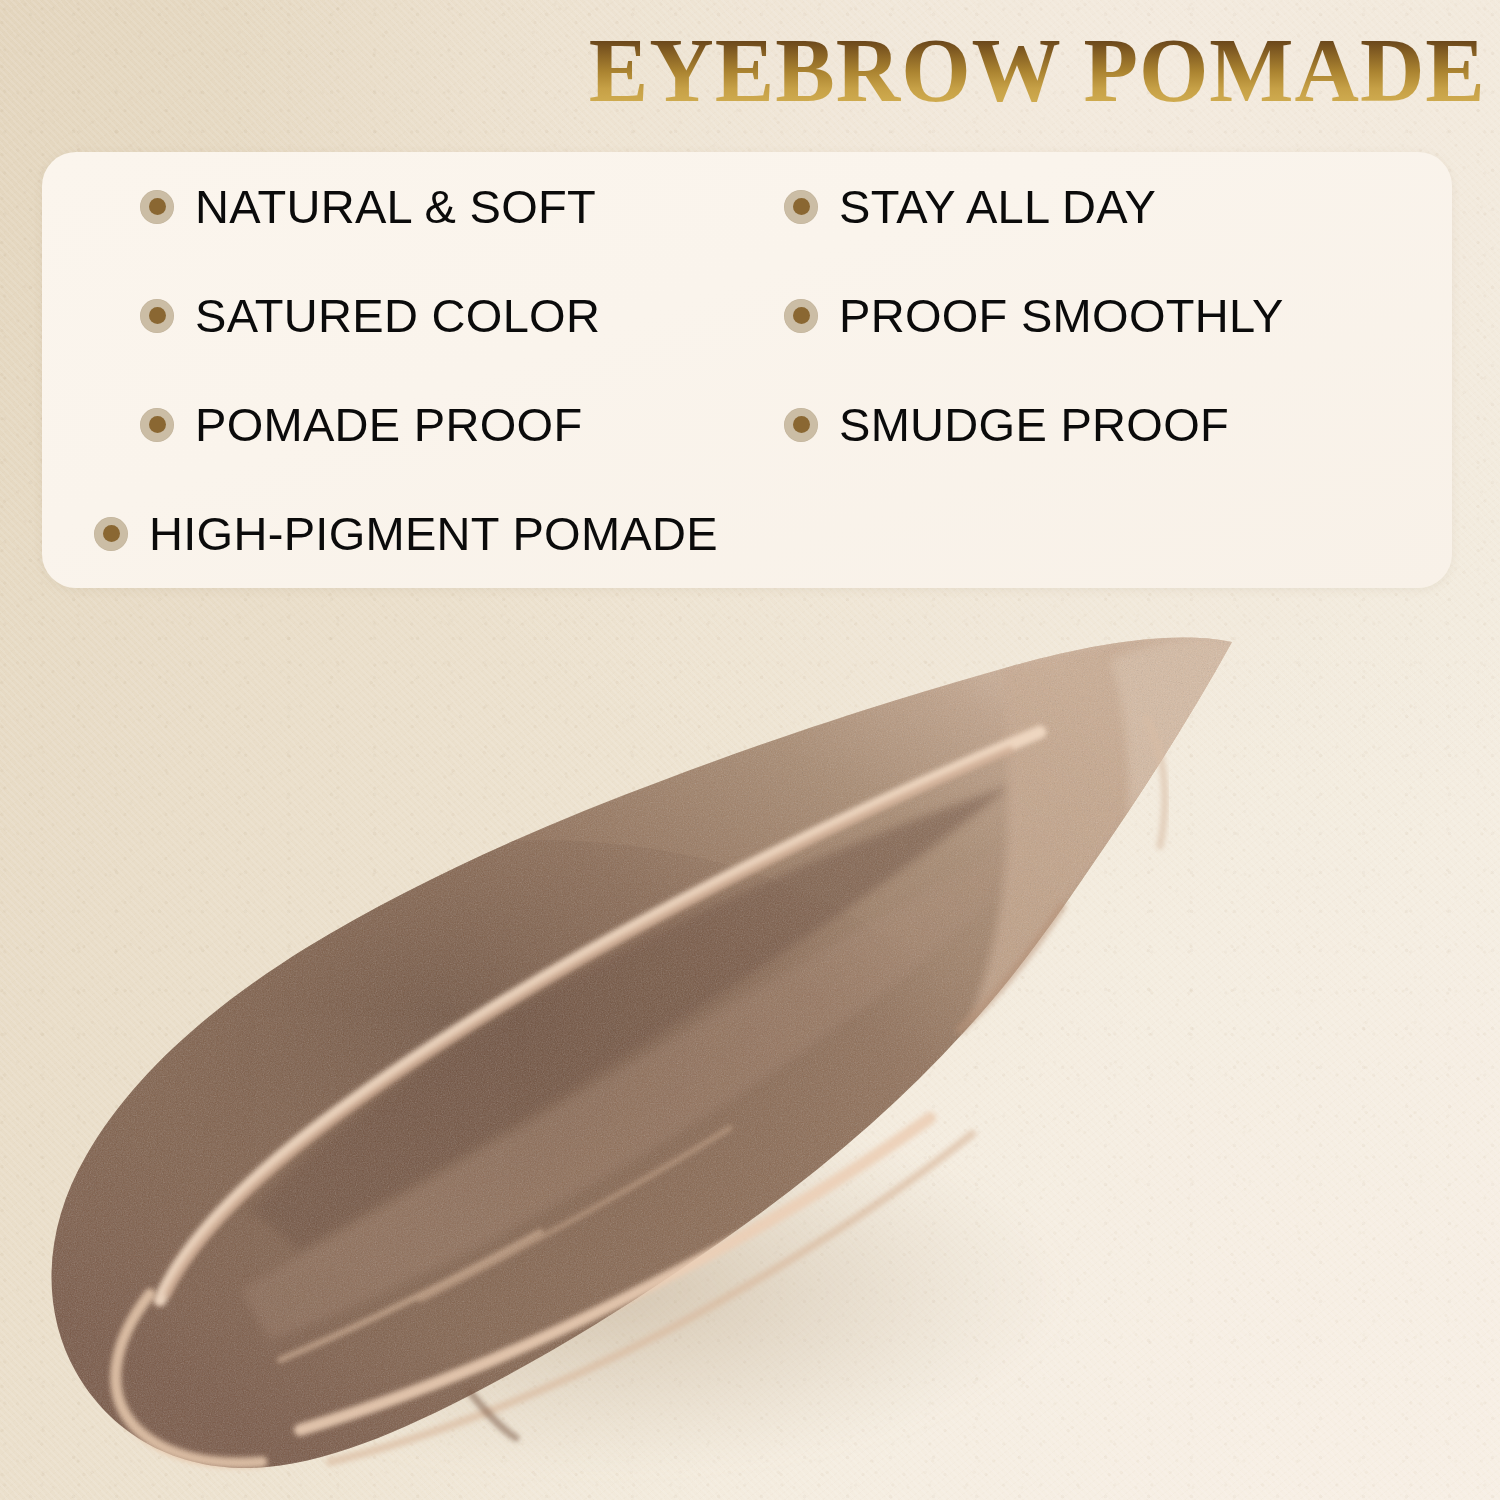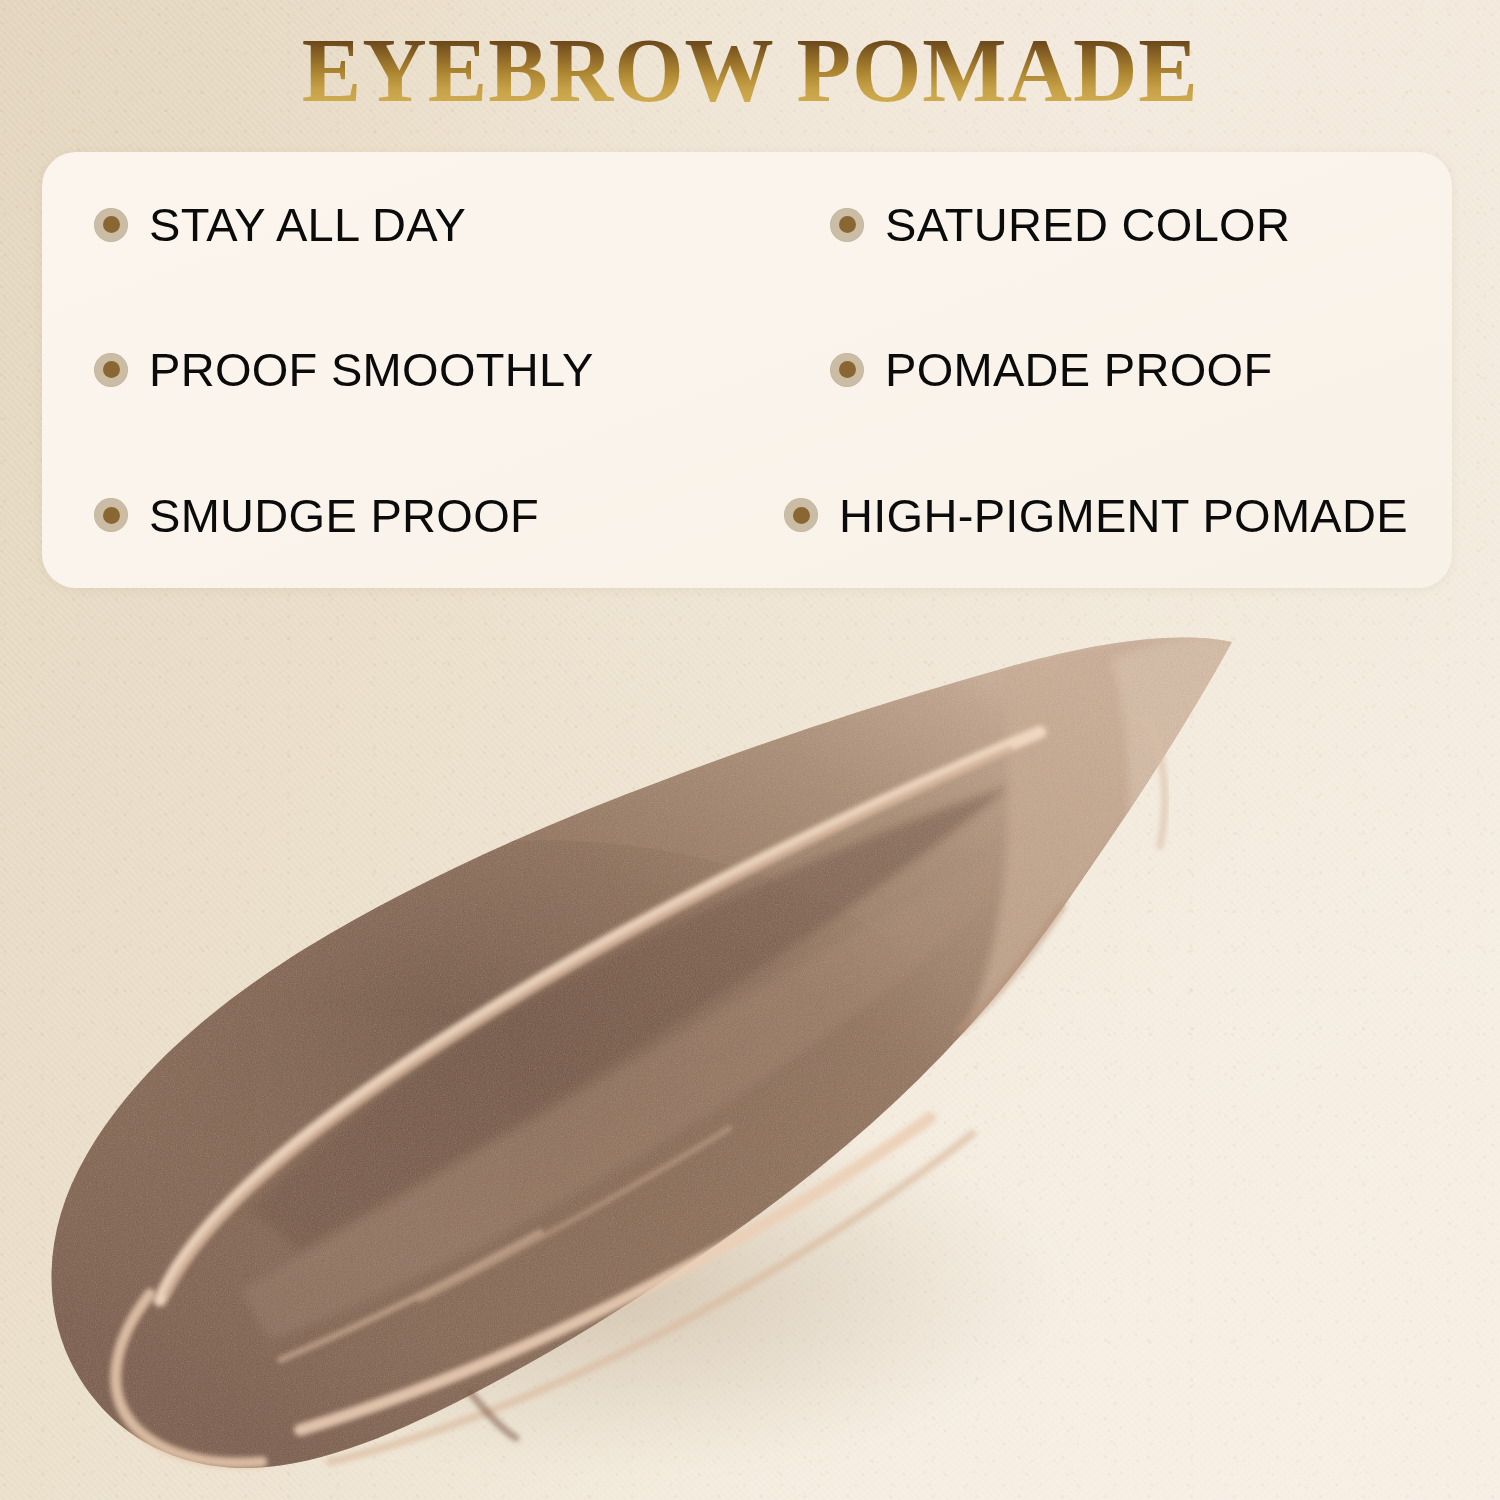--- a/index.html
+++ b/index.html
@@ -53,21 +53,21 @@
       repeating-linear-gradient(47deg, rgba(255,255,255,.30) 0 2px, rgba(0,0,0,0) 2px 5px),
       repeating-linear-gradient(-39deg, rgba(160,138,104,.07) 0 1px, rgba(0,0,0,0) 1px 6px);
   }
 
   
   .title-wrap {
     position: absolute;
     top: 24px;
     left: 0;
     right: 0;
-    text-align: center;
+    text-align: right;
   }
 
   .title {
     display: inline-block;
     font-family: "Liberation Serif", "DejaVu Serif", serif;
     font-weight: 700;
     font-size: 92px;
     line-height: 1;
     letter-spacing: 1px;
     white-space: nowrap;
@@ -178,20 +178,26 @@
   <div class="bg-texture"></div>
   <div class="bg-texture2"></div>
 
   <div class="title-wrap">
     <div class="title">EYEBROW POMADE</div>
   </div>
 
   <div class="feature-card">
     <div class="feature-grid">
 
+      <div class="feature-item col-left">
+        <span class="bullet">
+            <span class="dot"></span>
+          </span>
+        <span class="feature-label">NATURAL &amp; SOFT</span>
+      </div>
       <div class="feature-item col-right">
         <span class="bullet">
             <span class="dot"></span>
           </span>
         <span class="feature-label">STAY ALL DAY</span>
       </div>
 
       <div class="feature-item col-left">
         <span class="bullet">
             <span class="dot"></span>

